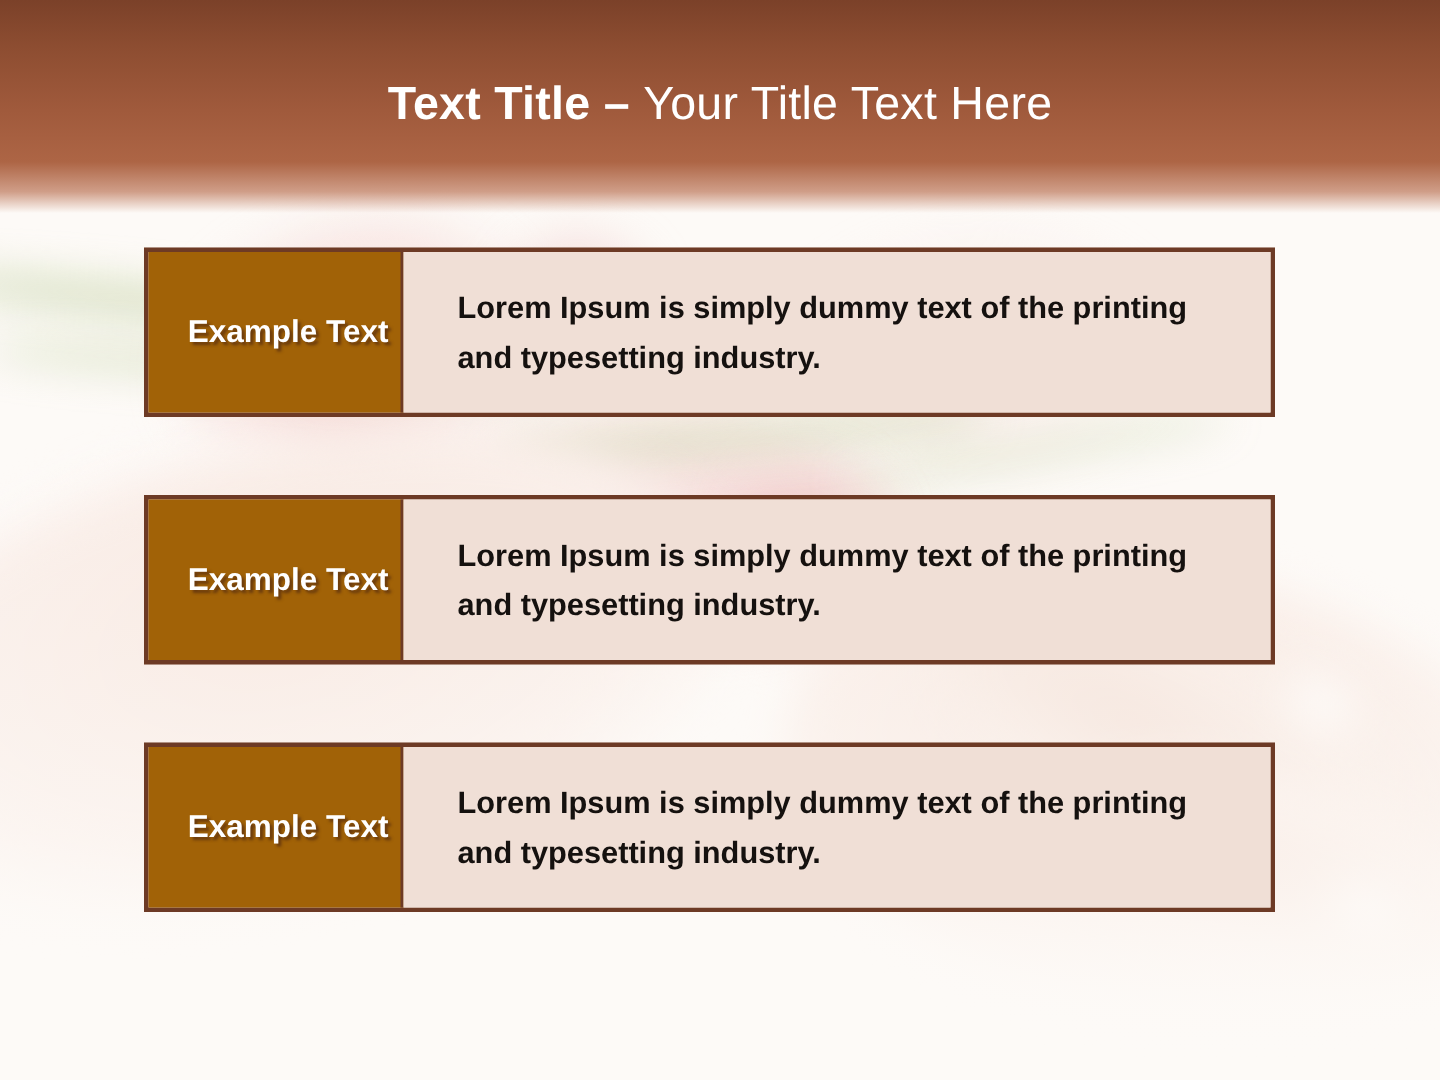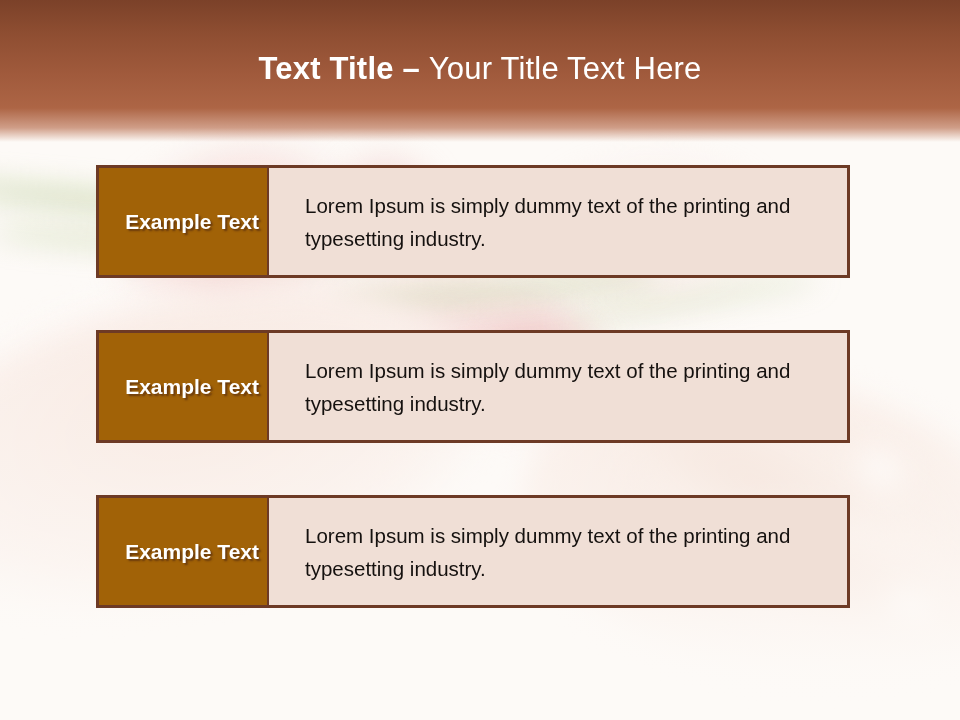--- a/index.html
+++ b/index.html
@@ -229,21 +229,21 @@
     flex: 1 1 auto;
     box-sizing: border-box;
     background: #f0dfd6;
     display: flex;
     align-items: center;
     padding: 0 26px 0 36px;
     color: #15110f;
     font-size: 20.5px;
     line-height: 33px;
   }
-  .block-body-text { display: block; }
+  .block-body-text { display: block; font-weight: bold; }
 </style>
 </head>
 <body>
 
 <div class="slide">
 
   <div class="bg-photo">
     <div class="blob petal-a"></div>
     <div class="blob petal-c"></div>
     <div class="blob speck-a"></div>

